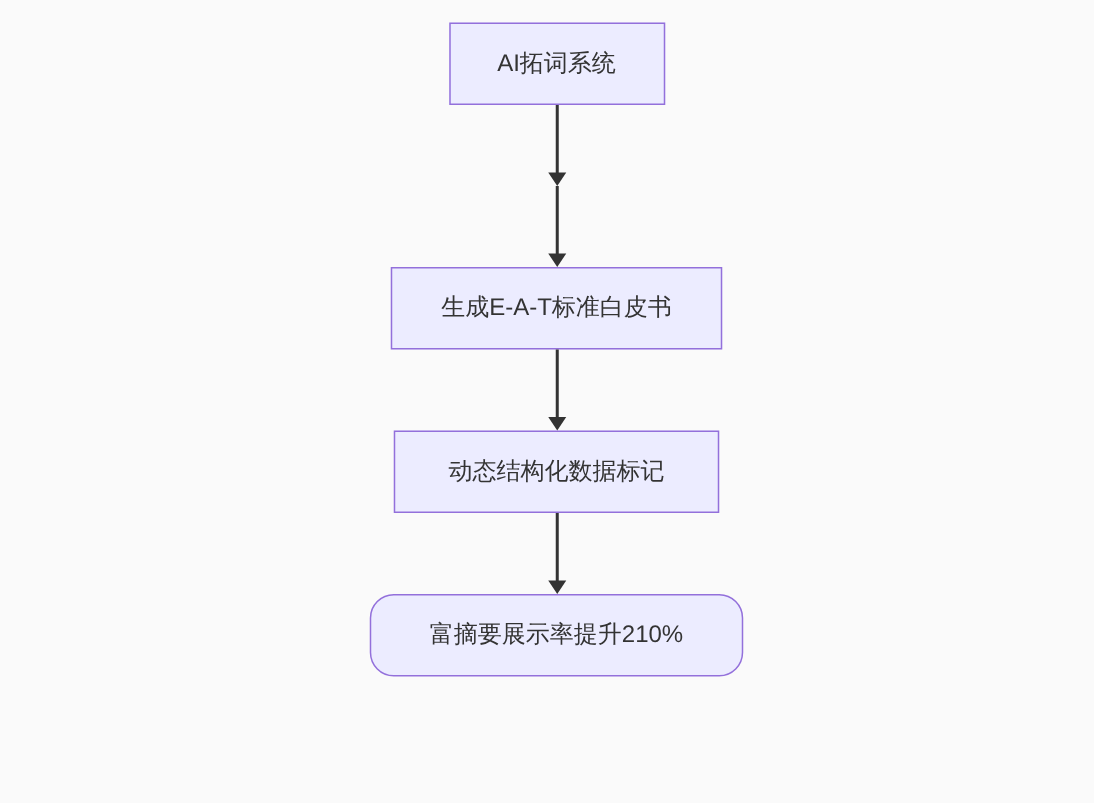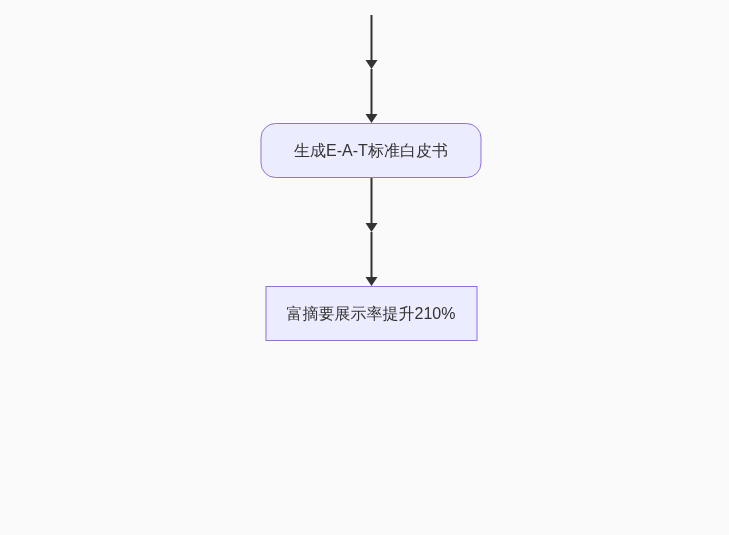--- a/index.html
+++ b/index.html
@@ -33,23 +33,23 @@
     justify-content: center;
     color: #333333;
     font-size: 16px;
     line-height: 1.2;
     text-align: center;
     white-space: nowrap;
   }
   
   .node.n0 { width: 144px; }
   .node.n1 { width: 190px; }
-  .node.n2 { width: 221px; border-radius: 15px; }
+  .node.n2 { width: 221px; }
   .node.n3 { width: 217px; }
-  .node.n4 { width: 212px; }
+  .node.n4 { width: 249px; border-radius: 16px; }
 
   .connector {
     position: relative;
     height: 54px;
     width: 14px;
     display: flex;
     flex-direction: column;
     align-items: center;
   }
   .connector .line {
@@ -65,20 +65,23 @@
     border-top: 9px solid #333333;
     margin-top: -1px;
   }
 </style>
 </head>
 <body>
 
 <div class="canvas">
   <div class="flow-column">
 
+    <div class="node n0">
+      <span>AI拓词系统</span>
+    </div>
 
     <div class="connector">
       <div class="line"></div>
       <div class="arrowhead"></div>
     </div>
 
 
     <div class="connector">
       <div class="line"></div>
       <div class="arrowhead"></div>
@@ -86,20 +89,23 @@
 
     <div class="node n2">
       <span>生成E-A-T标准白皮书</span>
     </div>
 
     <div class="connector">
       <div class="line"></div>
       <div class="arrowhead"></div>
     </div>
 
+    <div class="node n3">
+      <span>动态结构化数据标记</span>
+    </div>
 
     <div class="connector">
       <div class="line"></div>
       <div class="arrowhead"></div>
     </div>
 
     <div class="node n4">
       <span>富摘要展示率提升210%</span>
     </div>
 

